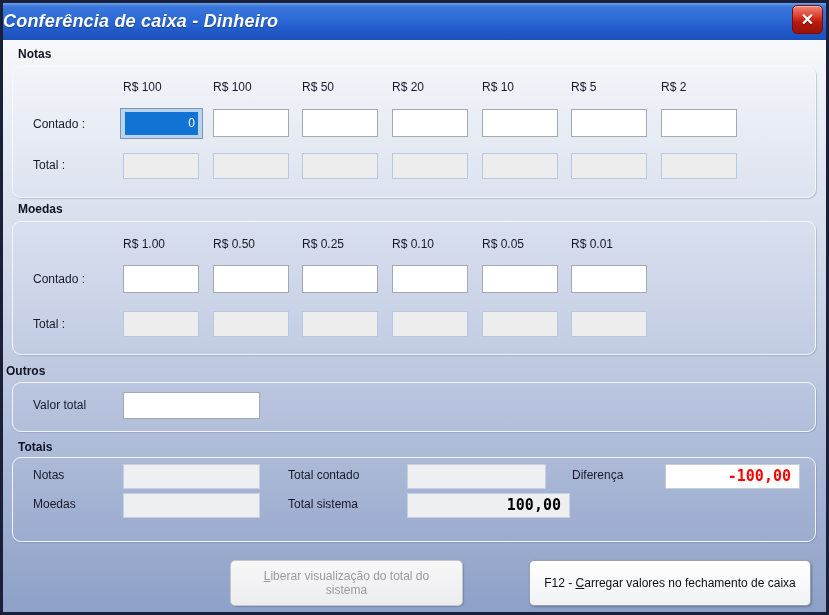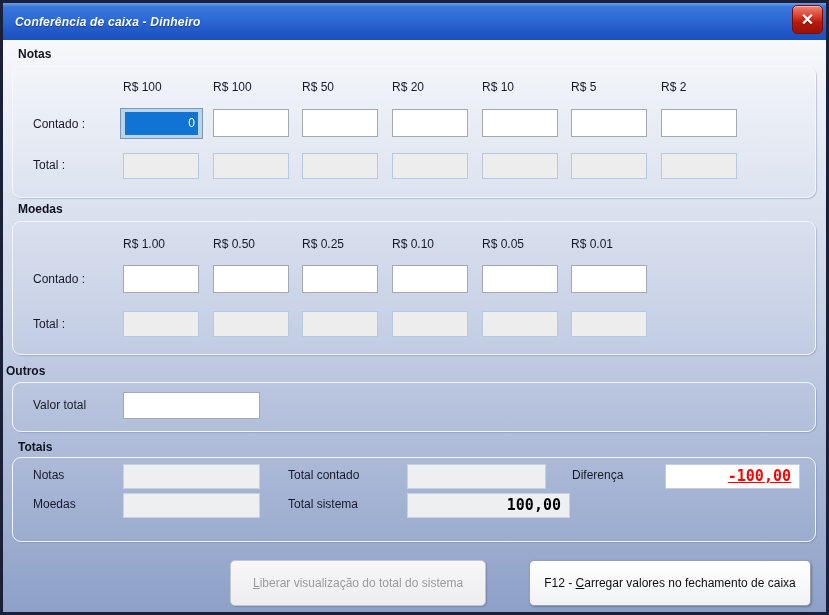--- a/index.html
+++ b/index.html
@@ -8,22 +8,22 @@
     background:#1a2038;
     font-family:"Liberation Sans",sans-serif;
   }
   
   .titlebar{
     position:absolute;left:3px;top:3px;width:823px;height:37px;
     background:linear-gradient(180deg,#6aa0ec 0%,#3a78dd 10%,#2b68d4 48%,#2057c6 80%,#1c50bc 100%);
     display:flex;align-items:center;
   }
   .title{
-    color:#ffffff;font-size:12px;font-weight:bold;font-style:italic;
-    padding-left:12px;text-shadow:0 1px 1px rgba(0,0,0,.35);letter-spacing:.2px;
+    color:#ffffff;font-size:18px;font-weight:bold;font-style:italic;
+    padding-left:0;text-shadow:0 1px 1px rgba(0,0,0,.35);letter-spacing:.2px;
   }
   .close-btn{
     position:absolute;top:5px;right:6px;width:31px;height:29px;
     background:linear-gradient(180deg,#ef8678 0%,#da3a28 40%,#b41b0e 60%,#9a1206 100%);
     border:1px solid #7d0d04;border-radius:5px;
     box-shadow:inset 0 1px 0 rgba(255,255,255,.45);
     display:flex;align-items:center;justify-content:center;cursor:pointer;
     box-sizing:border-box;
   }
   .close-btn span{color:#fff;font-weight:bold;font-size:16px;line-height:16px;text-shadow:0 1px 1px rgba(0,0,0,.4);}
@@ -58,21 +58,21 @@
     background:#ededee;border:1px solid #b7c8e2;
   }
   .tfield{
     position:absolute;box-sizing:border-box;width:137px;height:25px;
     background:#edeff1;border:1px solid #c7d1e0;
   }
   .amount{
     font-family:"DejaVu Sans Mono",monospace;font-weight:bold;font-size:15px;
     text-align:right;line-height:22px;padding-right:8px;color:#000000;
   }
-  .amount.red{color:#fb0300;text-decoration:underline;}
+  .amount.red{color:#fb0300;}
   .btn{
     position:absolute;box-sizing:border-box;height:46px;border-radius:5px;
     font:12px "Liberation Sans",sans-serif;display:flex;align-items:center;justify-content:center;
     text-align:center;cursor:pointer;padding:0 12px;
     background:linear-gradient(180deg,#ffffff,#f1f2f4);
     border:1px solid #9aa0a8;box-shadow:1px 1px 2px rgba(30,40,70,.35);color:#101010;
   }
   .btn.disabled{
     background:linear-gradient(180deg,#f7f7f8,#ededef);
     border:1px solid #c3c6cb;color:#9a9b9e;box-shadow:1px 1px 1px rgba(30,40,70,.2);
@@ -163,19 +163,19 @@
   <div class="tfield" style="left:123px;top:493px;"></div>
 
   <span class="lbl" style="left:288px;top:468px;">Total contado</span>
   <div class="tfield" style="left:407px;top:464px;width:139px;"></div>
   <span class="lbl" style="left:288px;top:497px;">Total sistema</span>
   <div class="tfield amount" style="left:407px;top:493px;width:163px;">100,00</div>
 
   <span class="lbl" style="left:572px;top:468px;">Diferença</span>
   <div class="tfield amount red" style="left:665px;top:464px;width:135px;background:#ffffff;border-color:#c5cdd8;">-100,00</div>
 
-  <button class="btn disabled" style="left:230px;top:560px;width:256px;">
+  <button class="btn disabled" style="left:230px;top:560px;width:233px;">
     <span><span class="accel">L</span><span>iberar visualização do total do sistema</span></span>
   </button>
   <button class="btn" style="left:529px;top:560px;width:282px;">
     <span><span>F12 - </span><span class="accel">C</span><span>arregar valores no fechamento de caixa</span></span>
   </button>
 </div>
 
 </body></html>

